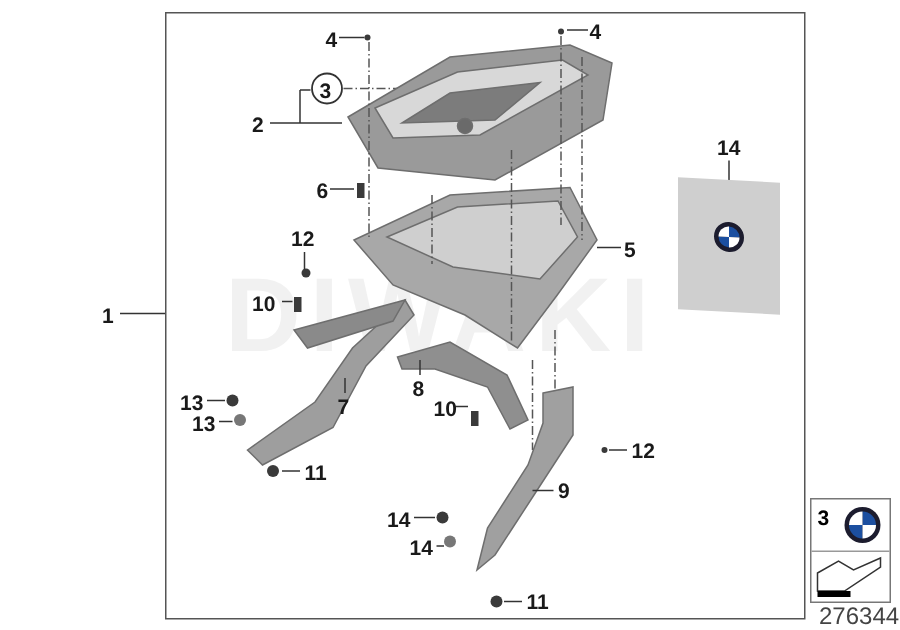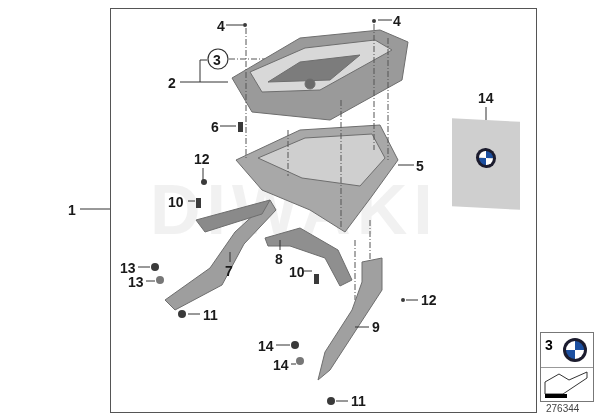--- a/index.html
+++ b/index.html
@@ -4,21 +4,21 @@
 <style>
   html, body { margin:0; padding:0; background:#ffffff; }
   body { width:600px; height:420px; position:relative; overflow:hidden; font-family:"Liberation Sans", sans-serif; }
   .frame { position:absolute; left:110px; top:8px; width:427px; height:405px; border:1px solid #555; box-sizing:border-box; }
   .lbl { position:absolute; font-weight:bold; font-size:14px; color:#1a1a1a; line-height:1; }
   svg.draw { position:absolute; left:0; top:0; }
   .legend { position:absolute; left:540px; top:332px; width:54px; height:70px; border:1px solid #777; box-sizing:border-box; background:#fff; }
   .legend .top { height:34px; border-bottom:1px solid #999; position:relative; }
   .legend .num { position:absolute; left:4px; top:4px; font-weight:bold; font-size:14px; }
   .legend .bot { height:34px; position:relative; }
-  .catalog { position:absolute; left:546px; top:403px; font-size:10px; color:#444; }
+  .catalog { position:absolute; left:546px; top:403px; font-size:16px; color:#444; }
   .watermark { position:absolute; left:150px; top:170px; font-size:70px; font-weight:bold; color:rgba(200,200,200,0.25); letter-spacing:6px; }
   .decal { position:absolute; left:452px; top:120px; width:68px; height:88px; background:#cfcfcf; transform:skewY(3deg); }
 </style>
 </head>
 <body>
 
 <div class="frame"></div>
 <div class="watermark">DIWAKI</div>
 
 <svg class="draw" width="600" height="420">

